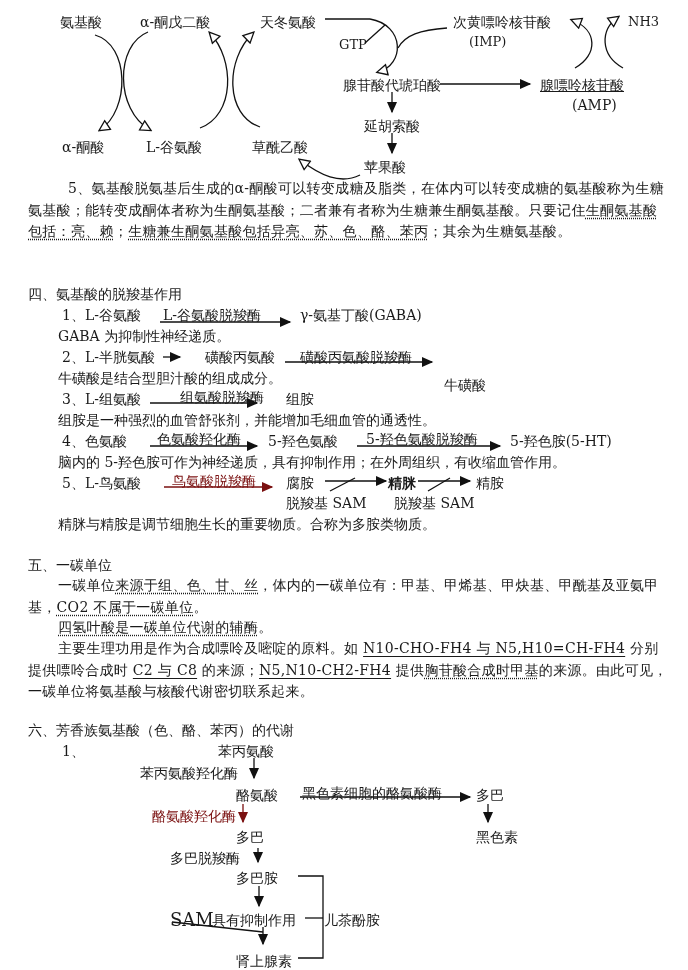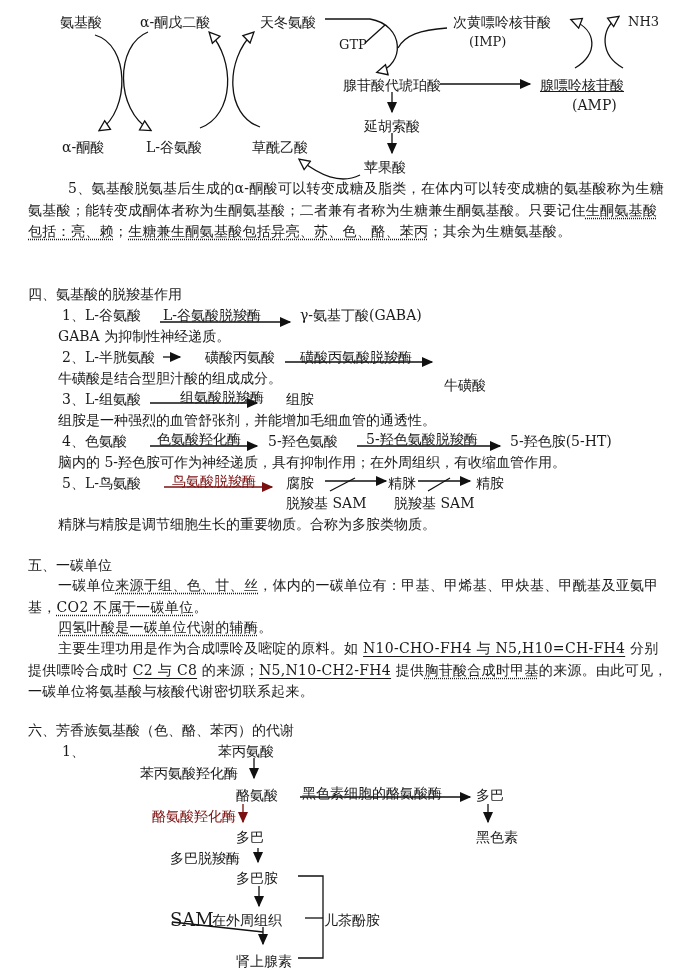--- a/index.html
+++ b/index.html
@@ -122,21 +122,21 @@
 <span class="abs" style="left:62px;top:432px;">4、色氨酸</span>
 <span class="abs" style="left:157px;top:430px;">色氨酸羟化酶</span>
 <span class="abs" style="left:268px;top:432px;">5-羟色氨酸</span>
 <span class="abs" style="left:366px;top:430px;">5-羟色氨酸脱羧酶</span>
 <span class="abs" style="left:510px;top:432px;">5-羟色胺(5-HT)</span>
 <span class="abs" style="left:58px;top:453px;">脑内的 5-羟色胺可作为神经递质，具有抑制作用；在外周组织，有收缩血管作用。</span>
 
 <span class="abs" style="left:62px;top:474px;">5、L-鸟氨酸</span>
 <span class="abs red" style="left:172px;top:472px;">鸟氨酸脱羧酶</span>
 <span class="abs" style="left:286px;top:474px;">腐胺</span>
-<span class="abs" style="left:388px;top:474px;">精脒</span>
+<span class="abs" style="left:388px;top:474px;font-weight:bold;">精脒</span>
 <span class="abs" style="left:476px;top:474px;">精胺</span>
 <span class="abs" style="left:286px;top:494px;">脱羧基 SAM</span>
 <span class="abs" style="left:394px;top:494px;">脱羧基 SAM</span>
 <span class="abs" style="left:58px;top:515px;">精脒与精胺是调节细胞生长的重要物质。合称为多胺类物质。</span>
 
 <span class="abs" style="left:28px;top:556px;">五、一碳单位</span>
 
 <div class="para" style="top:575px;text-indent:30px;">
   <span>一碳单位</span><span class="ul">来源于组、色、甘、丝</span><span>，体内的一碳单位有：甲基、甲烯基、甲炔基、甲酰基及亚氨甲基，</span><span class="ul">CO2 不属于一碳单位</span><span>。</span>
 </div>
@@ -155,15 +155,15 @@
 <span class="abs" style="left:140px;top:764px;">苯丙氨酸羟化酶</span>
 <span class="abs" style="left:236px;top:786px;">酪氨酸</span>
 <span class="abs" style="left:302px;top:784px;">黑色素细胞的酪氨酸酶</span>
 <span class="abs" style="left:476px;top:786px;">多巴</span>
 <span class="abs" style="left:476px;top:828px;">黑色素</span>
 <span class="abs red" style="left:152px;top:807px;">酪氨酸羟化酶</span>
 <span class="abs" style="left:236px;top:828px;">多巴</span>
 <span class="abs" style="left:170px;top:849px;">多巴脱羧酶</span>
 <span class="abs" style="left:236px;top:869px;">多巴胺</span>
 <span class="abs" style="left:170px;top:911px;font-size:18px;">SAM</span>
-<span class="abs" style="left:212px;top:911px;">在外周组织</span>
+<span class="abs" style="left:212px;top:911px;">具有抑制作用</span>
 <span class="abs" style="left:324px;top:911px;">儿茶酚胺</span>
 <span class="abs" style="left:236px;top:952px;">肾上腺素</span>
 
 </body></html>

